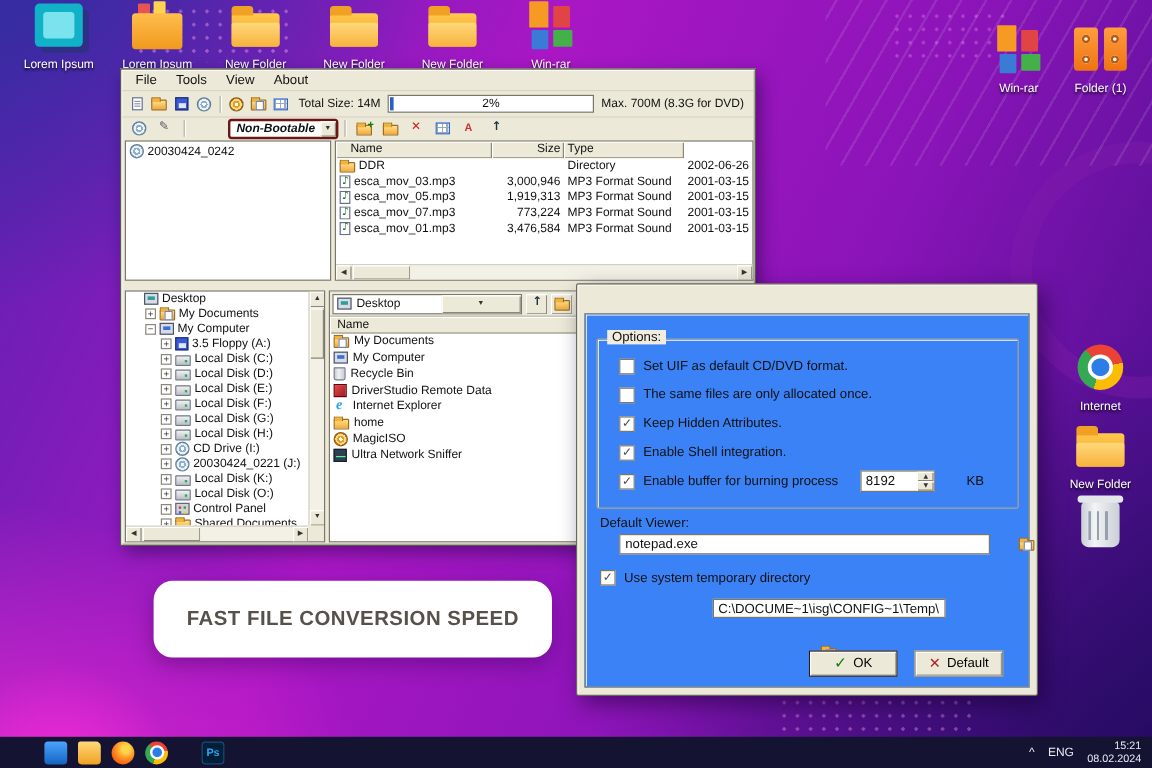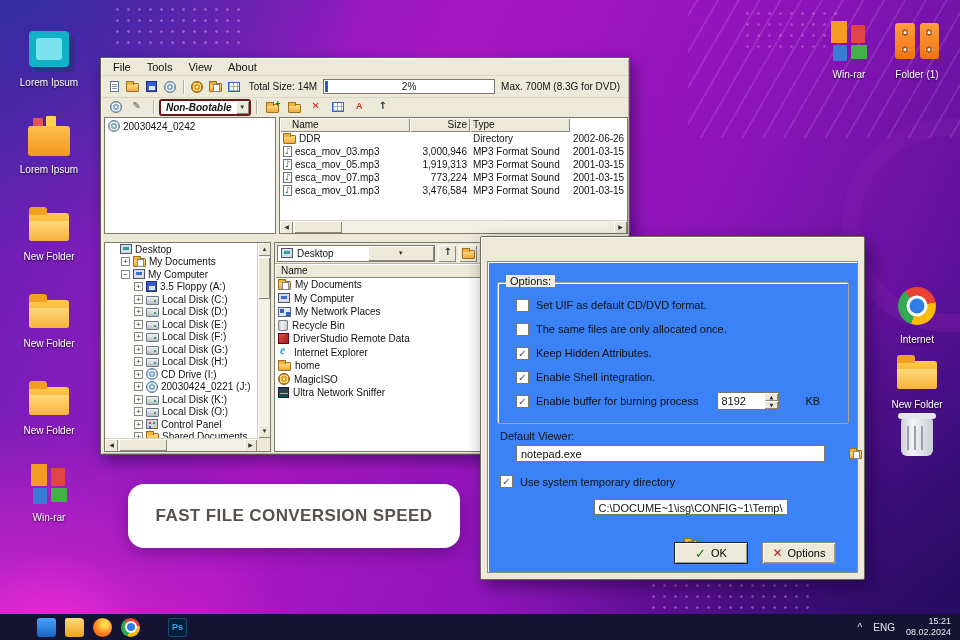--- a/index.html
+++ b/index.html
@@ -15,21 +15,21 @@
   
   .deco { position:absolute; pointer-events:none; }
   .deco-dots { background-image:radial-gradient(rgba(255,170,240,.75) 1.2px, transparent 1.5px); background-size:11px 11px; }
   .dots-a { left:112px; top:4px; width:132px; height:48px; opacity:.55; }
   .dots-b { left:648px; top:580px; width:168px; height:48px; opacity:.5; }
   .dots-c { left:742px; top:8px; width:96px; height:42px; opacity:.4; }
   .deco-ring { left:842px; top:118px; width:214px; height:214px; border-radius:50%; border:18px solid rgba(130,30,170,.38); }
   .deco-blob { left:-42px; top:552px; width:190px; height:190px; border-radius:50%; background:radial-gradient(circle,#f72ddb 0%, rgba(247,45,219,0) 70%); opacity:.85; }
   .deco-stripes { left:688px; top:-22px; width:290px; height:160px; background:repeating-linear-gradient(120deg, rgba(255,255,255,.10) 0 2px, transparent 2px 18px); }
   
-  #desktop-left { position:absolute; left:16px; top:28px; display:flex; flex-direction:column; gap:26px; z-index:1; }
+  #desktop-left { position:absolute; left:16px; top:0; display:flex; flex-direction:row; gap:16px; z-index:1; }
   #desktop-right { position:absolute; inset:0; z-index:1; }
   .dicon { width:66px; display:flex; flex-direction:column; align-items:center; gap:7px; cursor:default; }
   .ri { position:absolute; }
   .ri-0 { left:816px; top:20px; } .ri-1 { left:884px; top:20px; }
   .ri-2 { left:884px; top:285px; } .ri-3 { left:884px; top:350px; } .ri-4 { left:884px; top:416px; }
   .dart { height:42px; display:flex; align-items:center; justify-content:center; }
   .dlabel { font-size:10px; color:#fff; text-shadow:0 1px 2px rgba(0,0,0,.85); text-align:center; line-height:12px; min-height:12px; }
   .ig { display:block; position:relative; }
   .ig-folder { width:40px; height:28px; background:linear-gradient(180deg,#ffc94d,#f09a1e); border-radius:3px; margin-top:7px; }
   .ig-folder::before { content:''; position:absolute; top:-6px; left:0; width:18px; height:8px; background:#f0a123; border-radius:3px 3px 0 0; }
@@ -64,21 +64,21 @@
   .menu-item { padding:1px 8px; }
   .toolbar { position:absolute; left:1px; right:1px; display:flex; align-items:center; gap:2px; padding:0 4px; }
   .tb1 { top:18px; height:22px; border-bottom:1px solid #d9d5c5; }
   .tb2 { top:40px; height:18px; }
   .tbtn { width:20px; height:17px; border:none; background:transparent; display:flex; align-items:center; justify-content:center; padding:0; }
   .vsep { width:1px; height:14px; background:#b5b2a4; box-shadow:1px 0 0 #fff; margin:0 3px; flex:none; }
   .tb-label { font-size:10px; white-space:nowrap; padding:0 4px; }
   .progress { position:relative; width:172px; height:15px; background:#fff; border:1px solid #7b786a; flex:none; }
   .progress-fill { position:absolute; left:1px; top:1px; bottom:1px; background:#2a5fc4; }
   .progress-text { position:absolute; inset:0; text-align:center; font-size:10px; line-height:14px; }
-  .boot-combo { display:flex; align-items:center; height:17px; background:#fff; border:2px solid #6d1414; border-radius:3px; padding-left:5px; gap:4px; flex:none; width:92px; }
+  .boot-combo { display:flex; align-items:center; height:17px; background:#fff; border:2px solid #6d1414; border-radius:3px; padding-left:5px; gap:4px; flex:none; width:92px;margin-left:31px; }
   .boot-combo .bc-t { font-size:10px; font-weight:bold; font-style:italic; flex:1; white-space:nowrap; }
   .combo-arrow { width:14px; align-self:stretch; background:#ece9d8; box-shadow:inset 1px 1px 0 #fff, inset -1px -1px 0 #8a887c; font-size:6px; display:flex; align-items:center; justify-content:center; color:#333; }
   
   .panel { position:absolute; background:#fff; border:1px solid #7b786a; overflow:hidden; }
   .project-tree { left:3px; top:59px; width:172px; height:117px; }
   .file-list { left:178px; top:59px; width:349px; height:117px; }
   .nav-tree { left:3px; top:184px; width:167px; height:210px; }
   .explorer { left:173px; top:184px; width:354px; height:210px; }
   .ptree-row { display:flex; align-items:center; gap:3px; padding:2px 3px; font-size:10px; }
   
@@ -555,24 +555,20 @@
       <div id="exp-items">
           <div class="erow">
     <i class="mi mi-mydocs"></i>
     <span>My Documents</span>
           </div>
           <div class="erow">
     <i class="mi mi-computer"></i>
     <span>My Computer</span>
           </div>
           <div class="erow">
-    <i class="mi mi-network"></i>
-    <span>My Network Places</span>
-          </div>
-          <div class="erow">
     <i class="mi mi-recycle"></i>
     <span>Recycle Bin</span>
           </div>
           <div class="erow">
     <i class="mi mi-driverstudio"></i>
     <span>DriverStudio Remote Data</span>
           </div>
           <div class="erow">
     <i class="mi mi-ie"></i>
     <span>Internet Explorer</span>
@@ -655,21 +651,21 @@
             <i class="mi mi-mydocs"></i>
           </button>
       </div>
       <div class="dlg-buttons">
         <button class="btn ok">
           <span class="ok-check">✓</span>
           <span>OK</span>
         </button>
         <button class="btn cancel">
           <span class="cancel-x">✕</span>
-          <span>Options</span>
+          <span>Default</span>
         </button>
       </div>
     </div>
   </div>
 
   <div class="banner">
     <span>FAST FILE CONVERSION SPEED</span>
   </div>
 
   <div class="taskbar">

